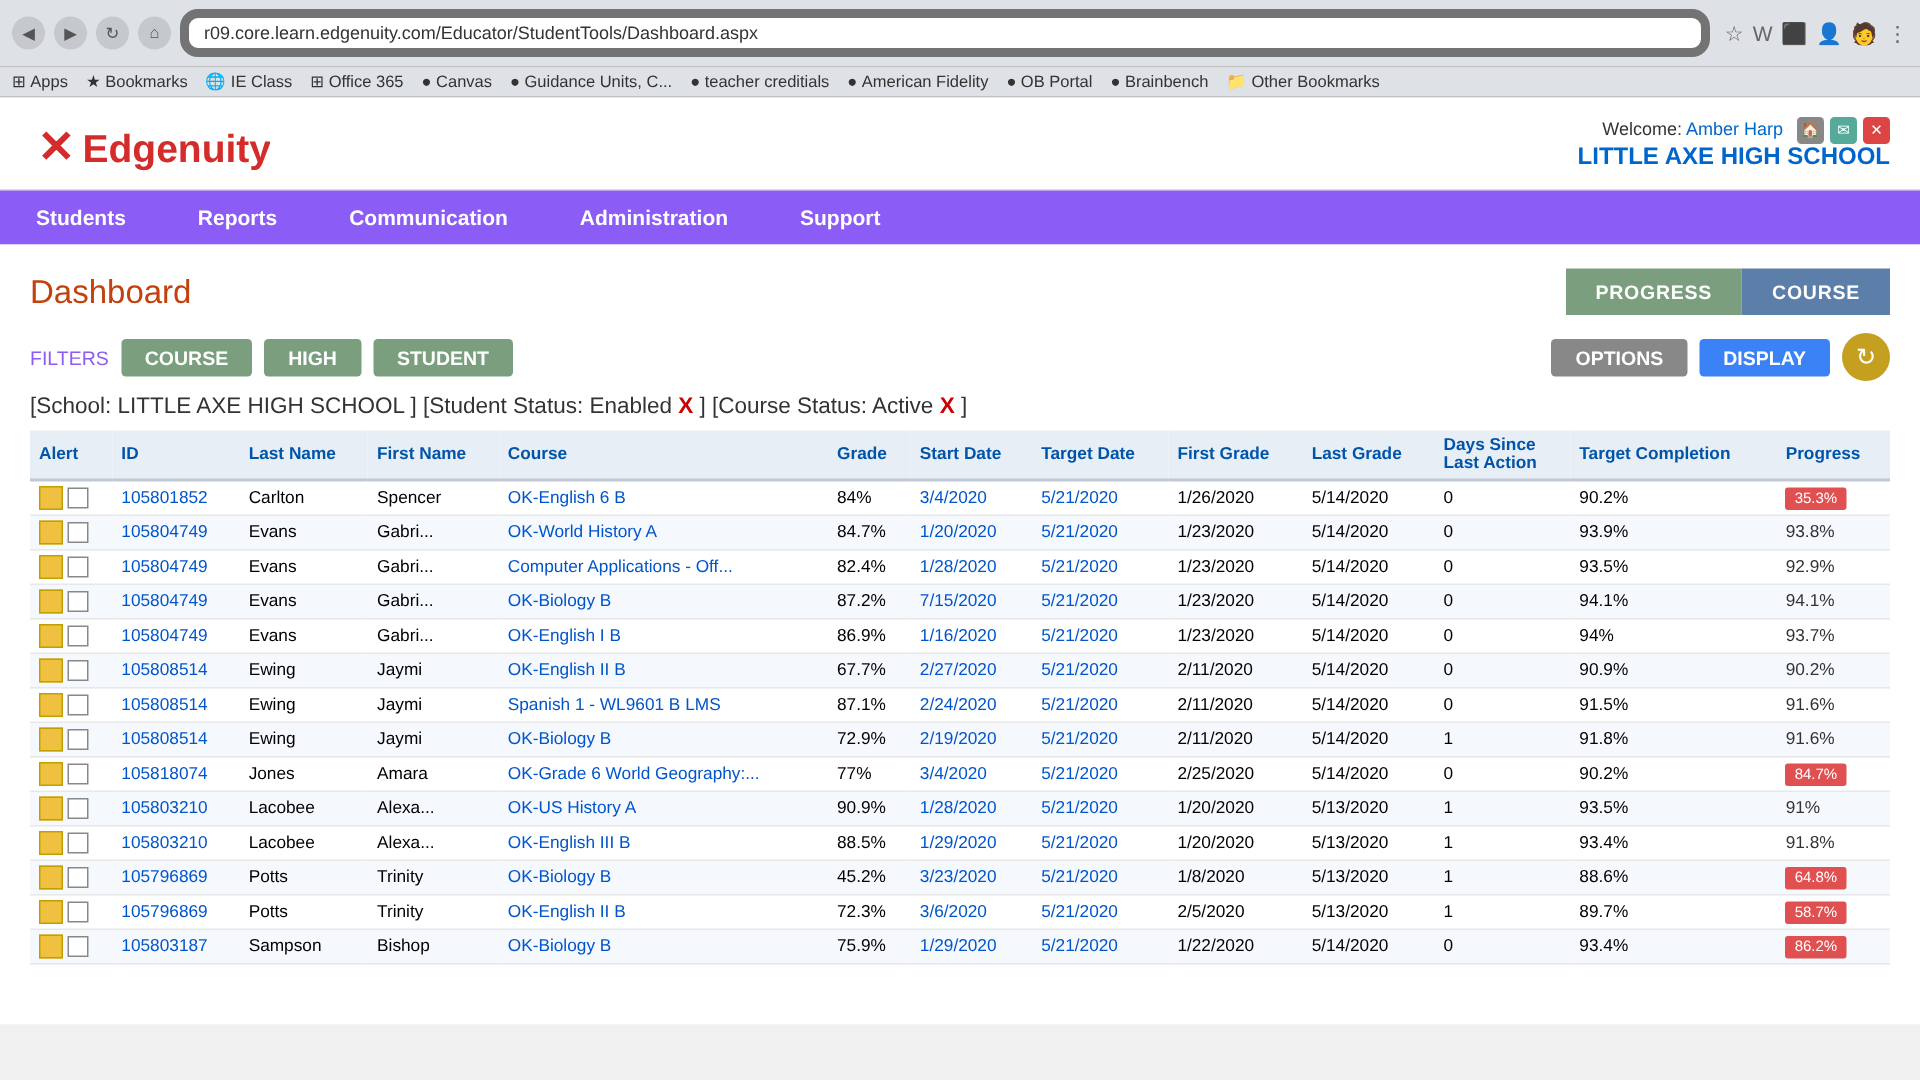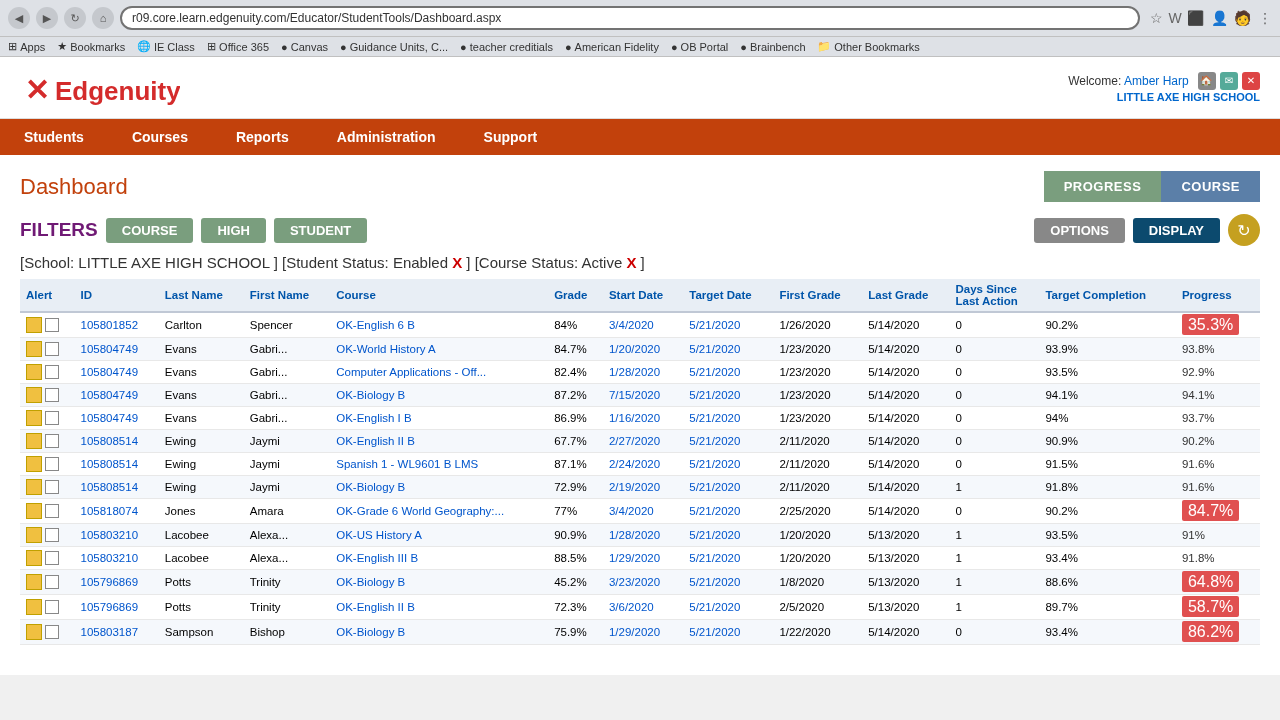--- a/index.html
+++ b/index.html
@@ -22,21 +22,21 @@
       cursor: pointer;
       font-size: 11px; color: #555;
       border: none;
     }
     .address-bar {
       flex: 1;
       background: white;
       border-radius: 12px;
       padding: 3px 10px;
       font-size: 12px;
-      border: 2px solid #737373;
+      border: 6px solid #737373;
       color: #333;
     }
     .browser-icons { display: flex; gap: 6px; align-items: center; margin-left: 4px; }
     .browser-icon { font-size: 14px; cursor: pointer; color: #666; }
 
     
     .bookmarks-bar {
       background: #dee1e6;
       padding: 3px 8px;
       display: flex;
@@ -58,35 +58,35 @@
       padding: 8px 20px;
       display: flex;
       align-items: center;
       justify-content: space-between;
       border-bottom: 1px solid #ddd;
     }
     .logo-area { display: flex; align-items: center; }
     .welcome-area { text-align: right; font-size: 12px; }
     .welcome-text { color: #333; }
     .welcome-link { color: #0066cc; text-decoration: none; }
-    .school-link { color: #0066cc; text-decoration: none; font-weight: bold; font-size: 11px; }
+    .school-link { color: #0066cc; text-decoration: none; font-weight: bold; font-size: 16px; }
     .header-icons { display: flex; gap: 4px; margin-left: 6px; display: inline-flex; }
     .header-icon-btn {
       width: 18px; height: 18px;
       border-radius: 3px;
       display: flex; align-items: center; justify-content: center;
       font-size: 10px; cursor: pointer;
     }
     .icon-gray { background: #888; color: white; }
     .icon-green { background: #5a9; color: white; }
     .icon-red { background: #d44; color: white; }
 
     
     .nav-bar {
-      background: #c2410c;
+      background: #8b5cf6;
       display: flex;
       align-items: stretch;
     }
     .nav-item {
       padding: 10px 24px;
       color: white;
       cursor: pointer;
       font-size: 14px;
       font-weight: bold;
       text-decoration: none;
@@ -122,39 +122,39 @@
     .prog-btn-course { background: #5b7fa8; color: white; }
 
     
     .filter-bar {
       display: flex;
       align-items: center;
       gap: 8px;
       margin-bottom: 8px;
     }
     .filter-label {
-      font-size: 19px;
-      font-weight: bold;
-      color: #701a75;
+      font-size: 13px;
+      font-weight: normal;
+      color: #8b5cf6;
     }
     .filter-btn {
       padding: 5px 16px;
       border: none;
       border-radius: 3px;
       cursor: pointer;
       font-size: 13px;
       font-weight: bold;
       color: white;
     }
     .fb-course { background: #7a9e7e; }
     .fb-group { background: #7a9e7e; }
     .fb-student { background: #7a9e7e; }
     .filter-right { margin-left: auto; display: flex; align-items: center; gap: 8px; }
     .fb-options { background: #888; }
-    .fb-display { background: #0c4a6e; }
+    .fb-display { background: #3b82f6; }
     .refresh-btn {
       width: 32px; height: 32px;
       background: #c5a020;
       border-radius: 50%;
       border: none;
       cursor: pointer;
       font-size: 16px;
       display: flex; align-items: center; justify-content: center;
       color: white;
     }
@@ -189,21 +189,21 @@
     }
     .data-table td {
       padding: 3px 6px;
       border-bottom: 1px solid #e8e8e8;
       white-space: nowrap;
     }
     .data-table tr:nth-child(even) td { background: #f5f8fc; }
 
     .link-blue { color: #0055cc; text-decoration: none; cursor: pointer; }
 
-    .progress-red { background: #e05050; color: white; padding: 2px 6px; border-radius: 2px; font-size: 16px; }
+    .progress-red { background: #e05050; color: white; padding: 2px 6px; border-radius: 2px; font-size: 10px; }
     .progress-normal { color: #333; }
 
     .alert-icon {
       width: 16px; height: 16px;
       background: #f0c040;
       display: inline-block;
       border: 1px solid #c0a000;
     }
     .checkbox-icon {
       width: 14px; height: 14px;
@@ -297,22 +297,22 @@
       </span>
     </div>
     <div>
       <a class="school-link">LITTLE AXE HIGH SCHOOL</a>
     </div>
   </div>
 </div>
 
 <div class="nav-bar">
   <a class="nav-item">Students</a>
-  <a class="nav-item">Courses</a>
   <a class="nav-item">Reports</a>
+  <a class="nav-item">Communication</a>
   <a class="nav-item">Administration</a>
   <a class="nav-item">Support</a>
 </div>
 
 <div class="main-content">
 
   <div class="dashboard-header">
     <h1 class="dashboard-title">Dashboard</h1>
     <div class="progress-course-btns">
       <button class="prog-btn prog-btn-progress">PROGRESS</button>

